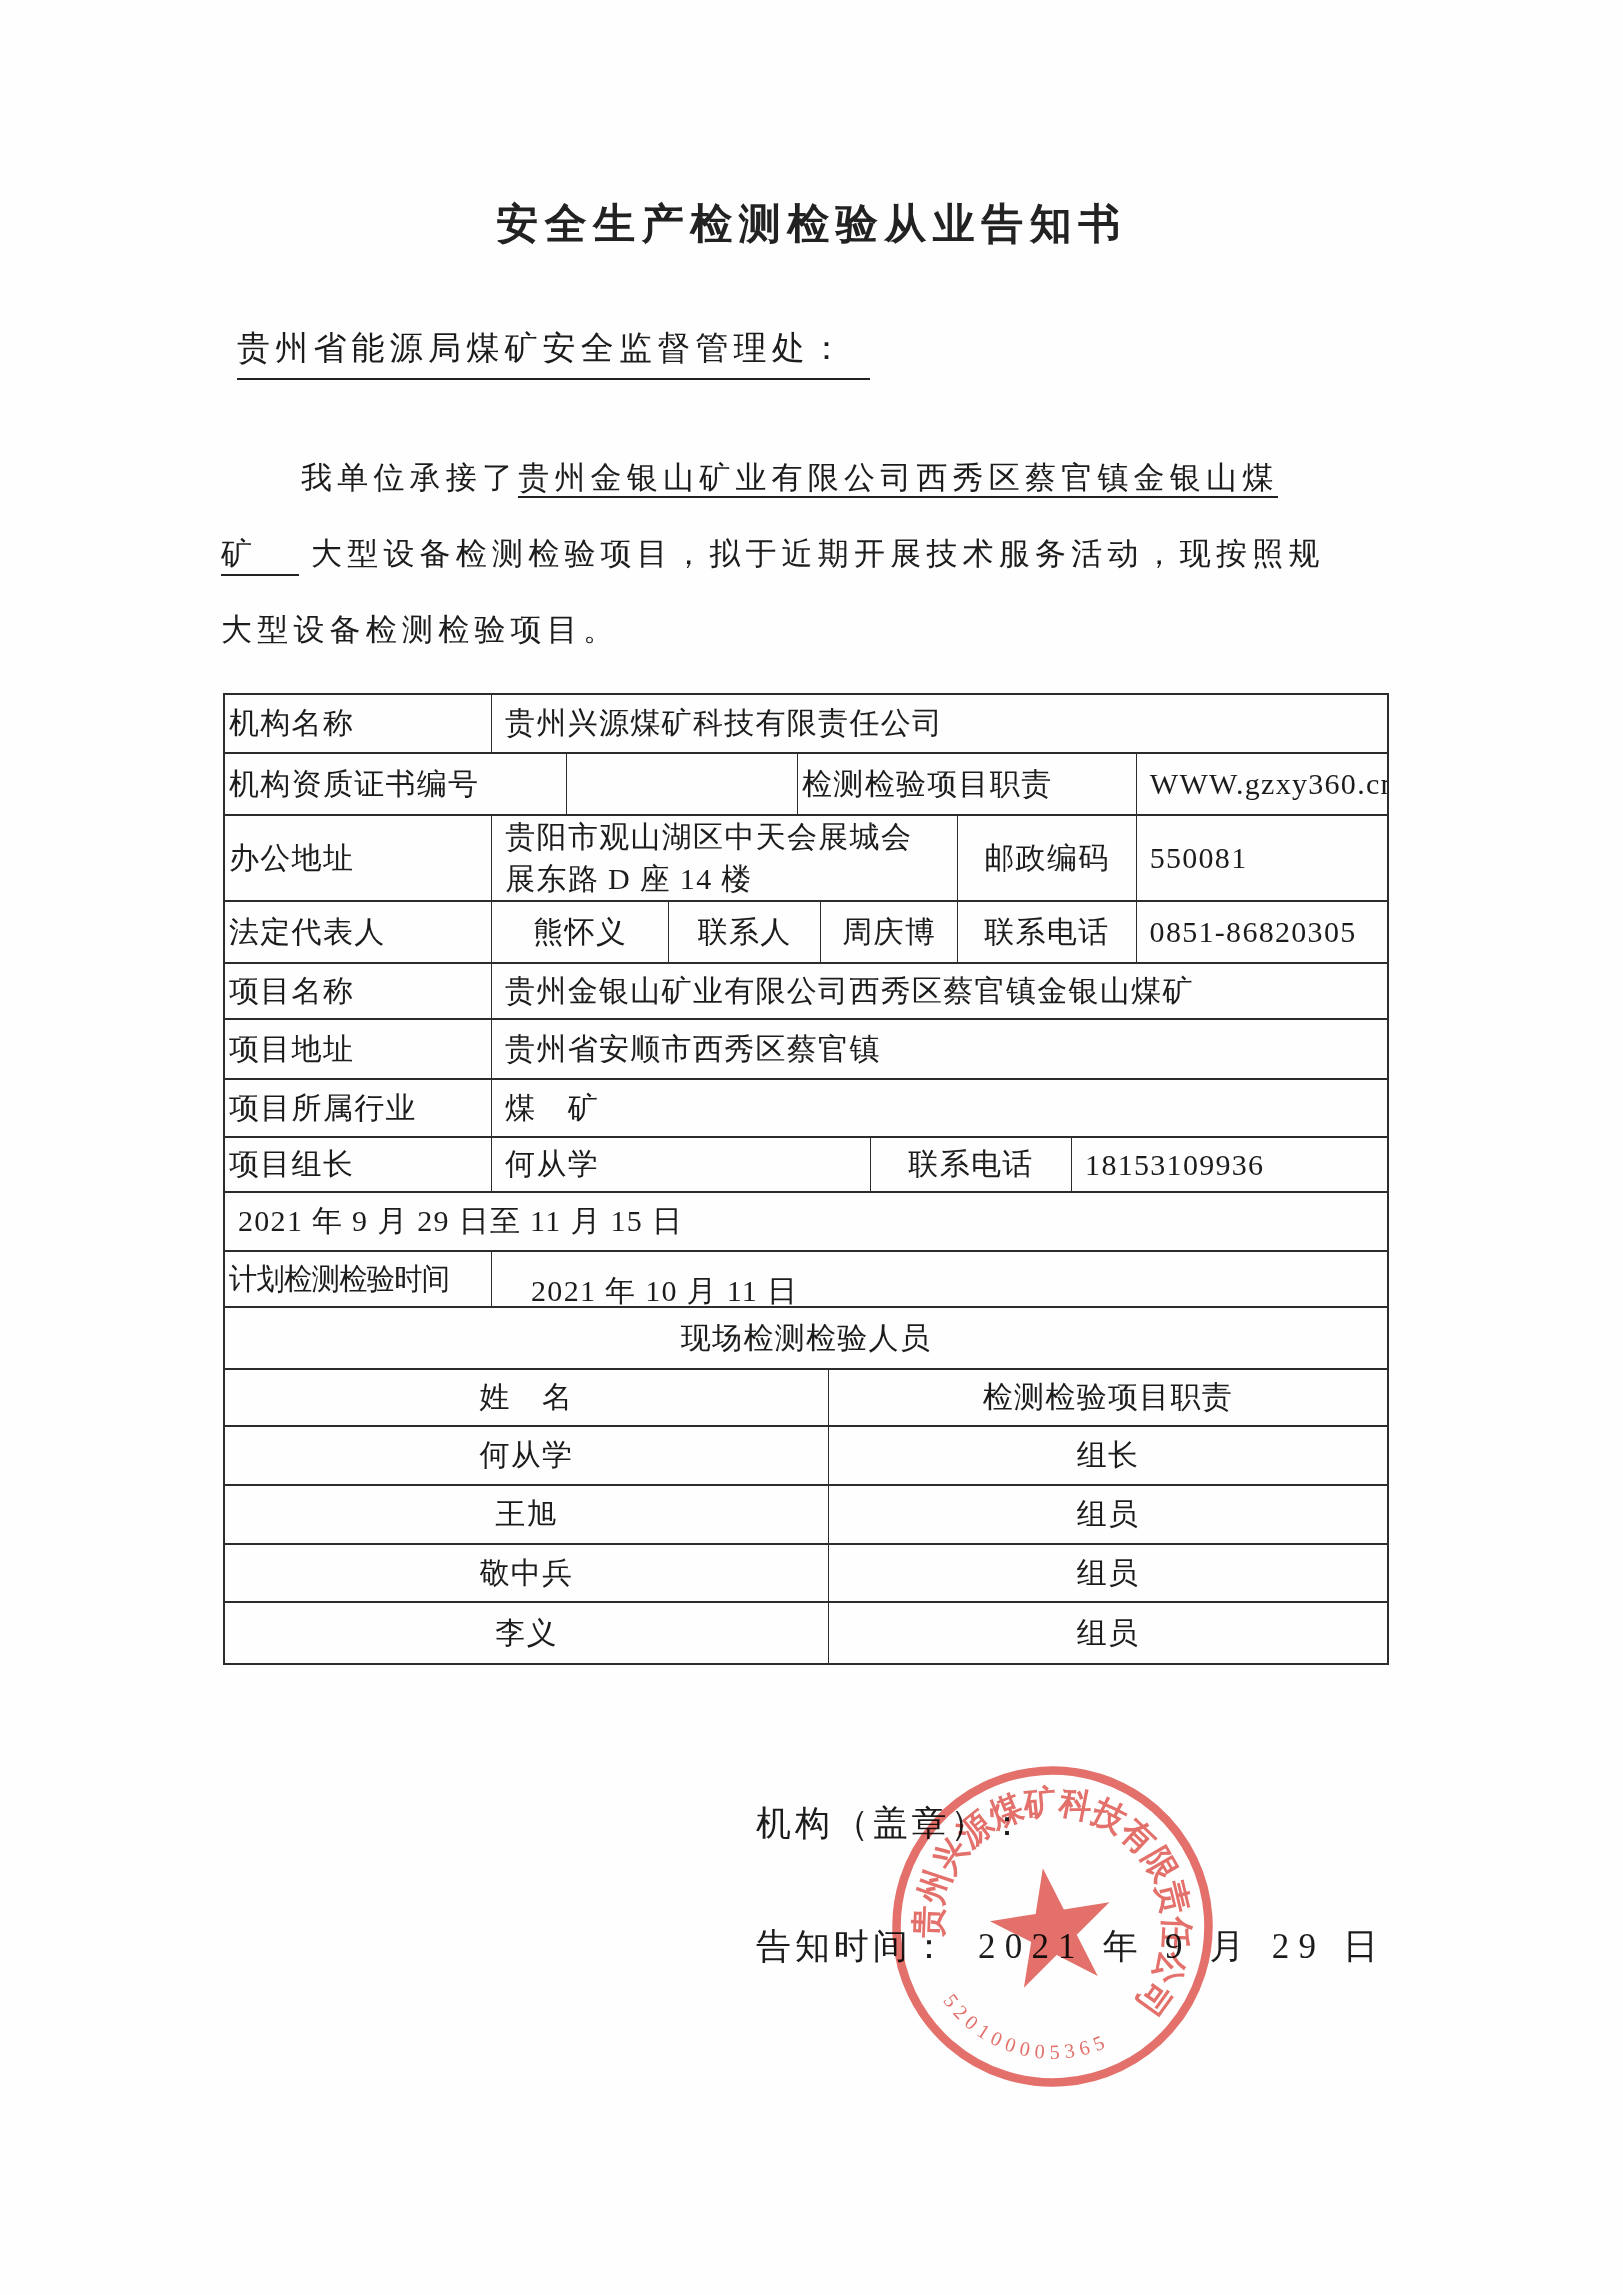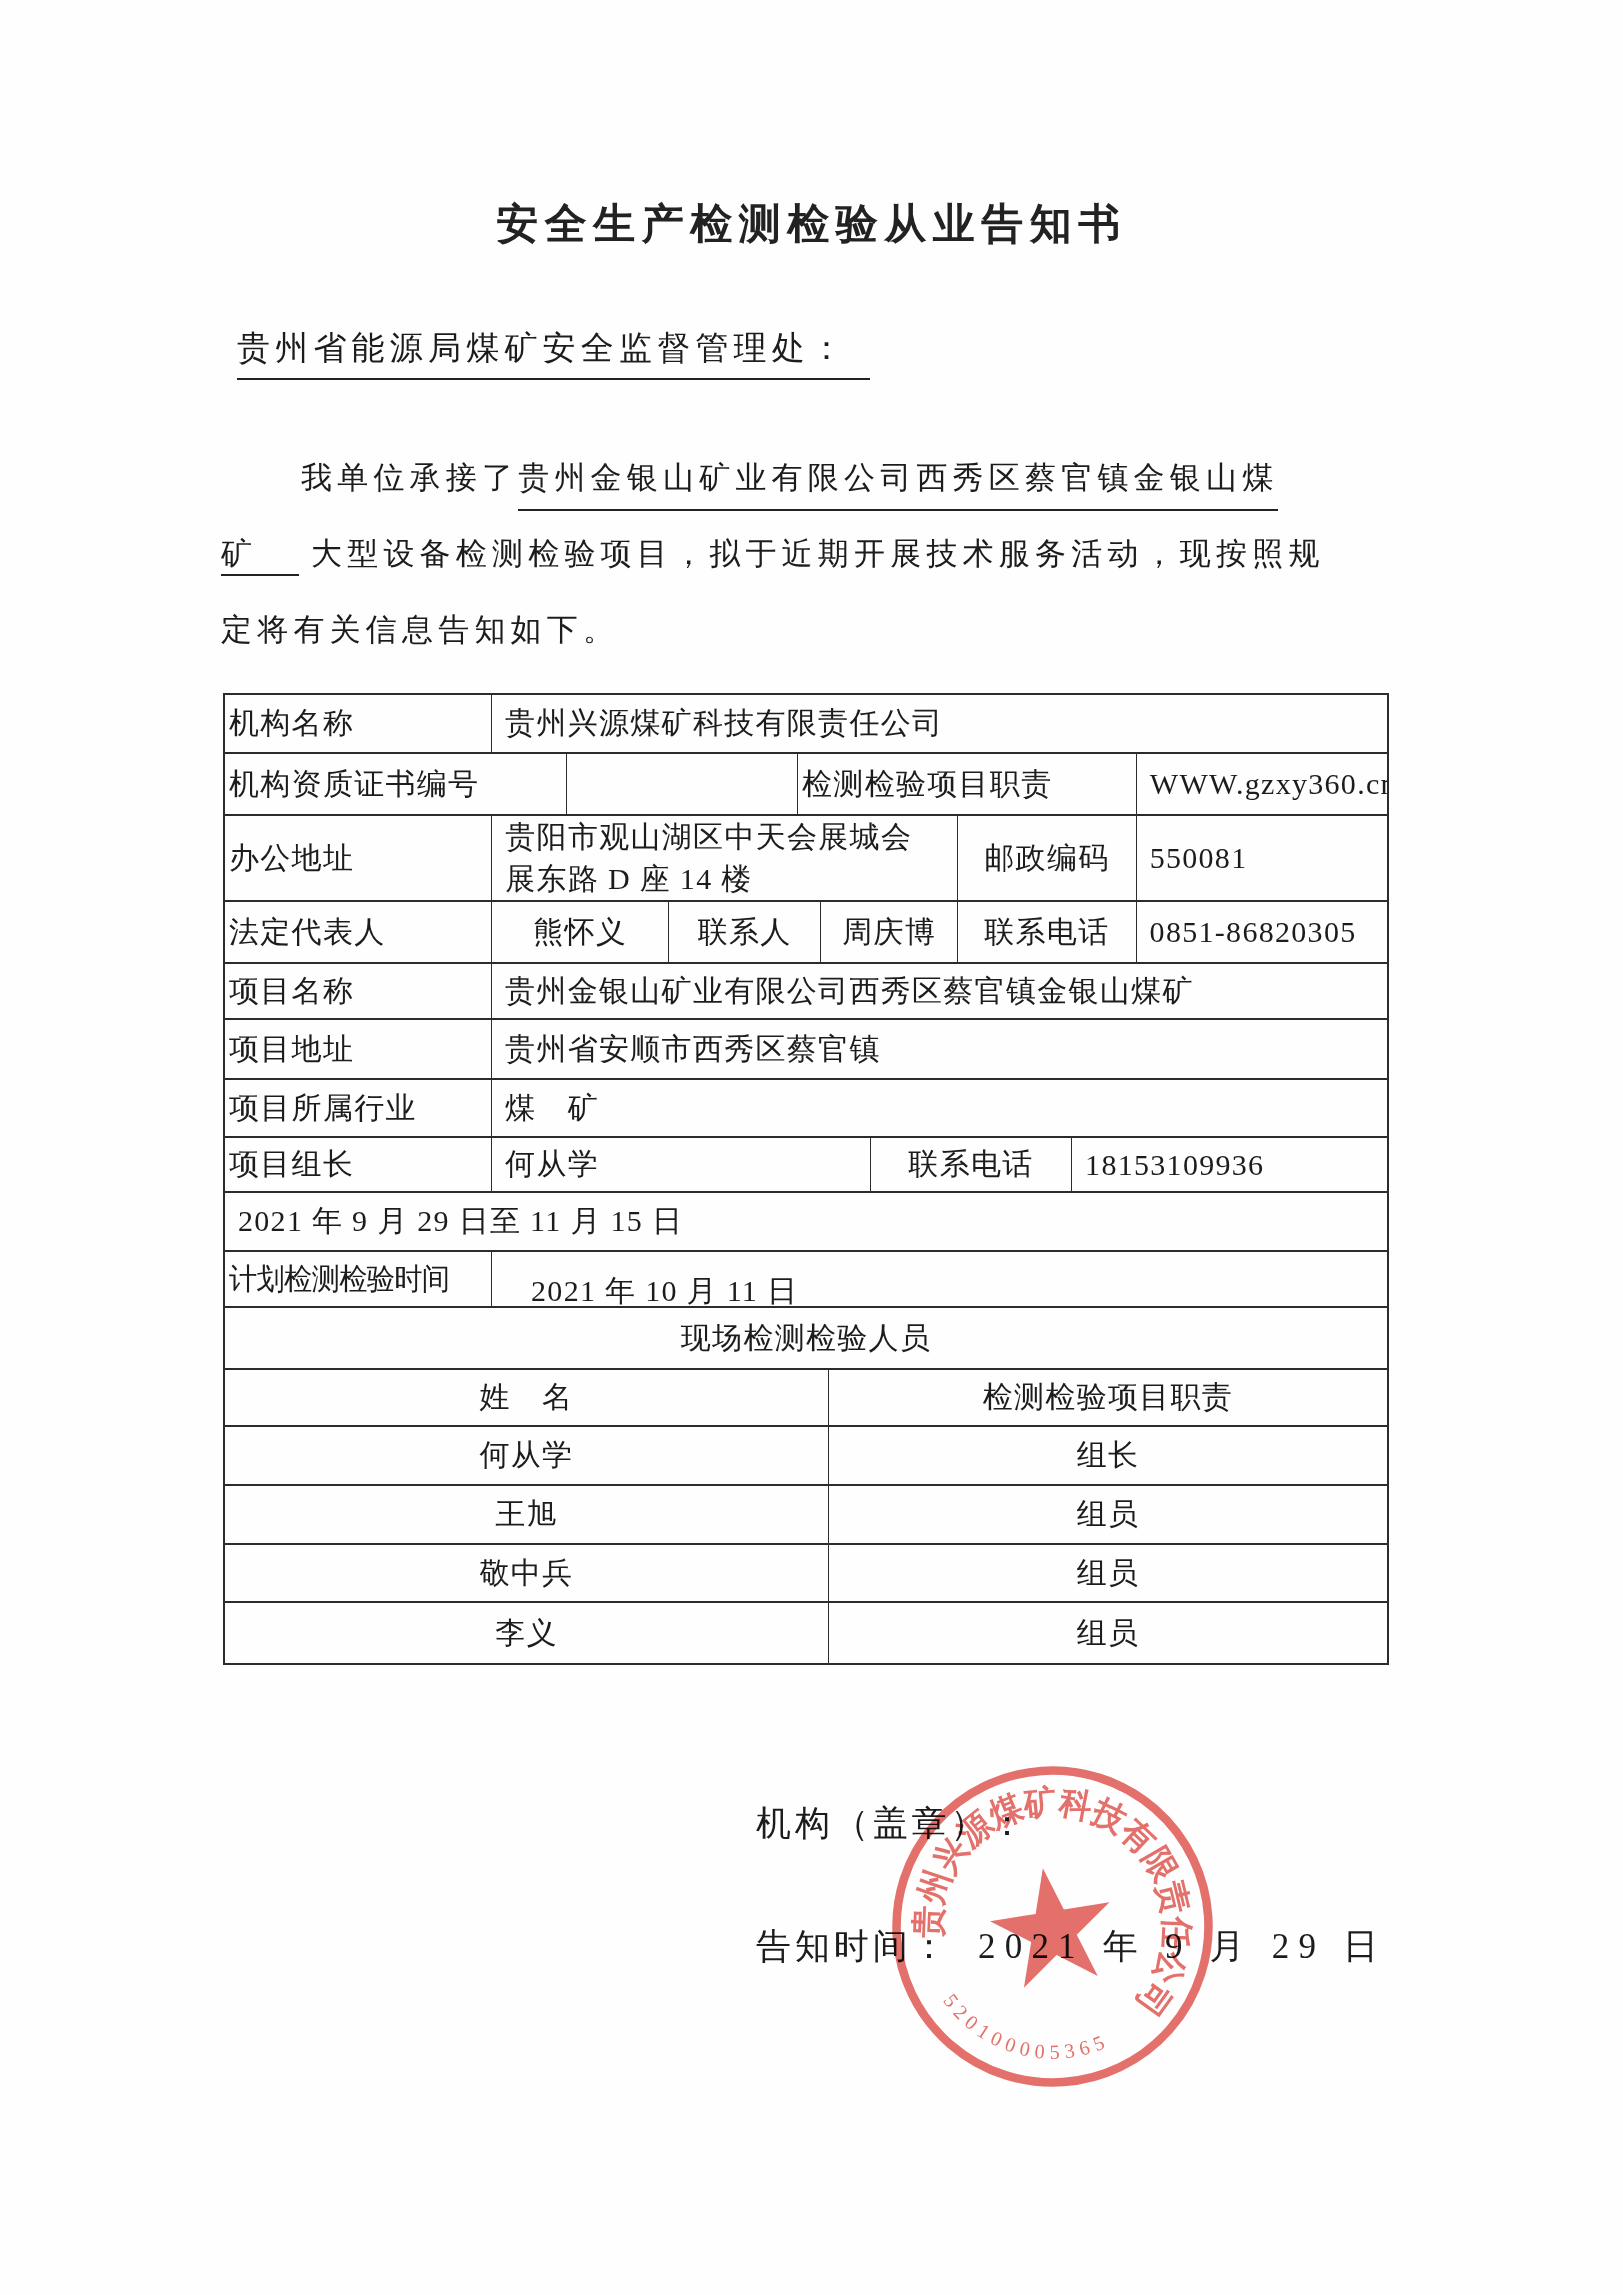--- a/index.html
+++ b/index.html
@@ -22,21 +22,21 @@
     position:absolute;left:237px;top:326px;
     font-size:33px;letter-spacing:5.2px;
     border-bottom:2.6px solid #222;
     padding:0 22px 6.5px 0;
   }
   .para{
     position:absolute;left:221px;top:440px;width:1178px;
     font-size:31px;letter-spacing:5.2px;line-height:76px;
   }
   .para .line1{text-indent:80px;}
-  .u{border-bottom:2.6px solid #222;padding-bottom:14px;}
+  .u{border-bottom:2.6px solid #222;padding-bottom:1px;}
   .u-tail{border-bottom:2.6px solid #222;padding-bottom:2.6px;padding-right:42px;margin-right:11.8px;}
 
   
   .info-table{
     position:absolute;left:223px;top:693px;width:1166px;
     border:2.6px solid #2c2c2c;
     box-sizing:border-box;
     font-size:30px;
   }
   .tr{display:flex;border-bottom:2px solid #2c2c2c;box-sizing:border-box;}
@@ -78,21 +78,21 @@
 
 <div class="page">
 
   <div class="doc-title">安全生产检测检验从业告知书</div>
 
   <div class="addressee">贵州省能源局煤矿安全监督管理处：</div>
 
   <div class="para">
     <div class="line1"><span>我单位承接了</span><span class="u">贵州金银山矿业有限公司西秀区蔡官镇金银山煤</span></div>
     <div><span class="u-tail">矿</span><span>大型设备检测检验项目，拟于近期开展技术服务活动，现按照规</span></div>
-    <div>定将有关信息告知如下。</div>
+    <div>大型设备检测检验项目。</div>
   </div>
 
   <div class="info-table">
 
     <div class="tr" style="height:59px">
       <div class="td lbl" style="width:268px">机构名称</div>
       <div class="td val" style="width:898px">贵州兴源煤矿科技有限责任公司</div>
     </div>
 
     <div class="tr" style="height:62px">

